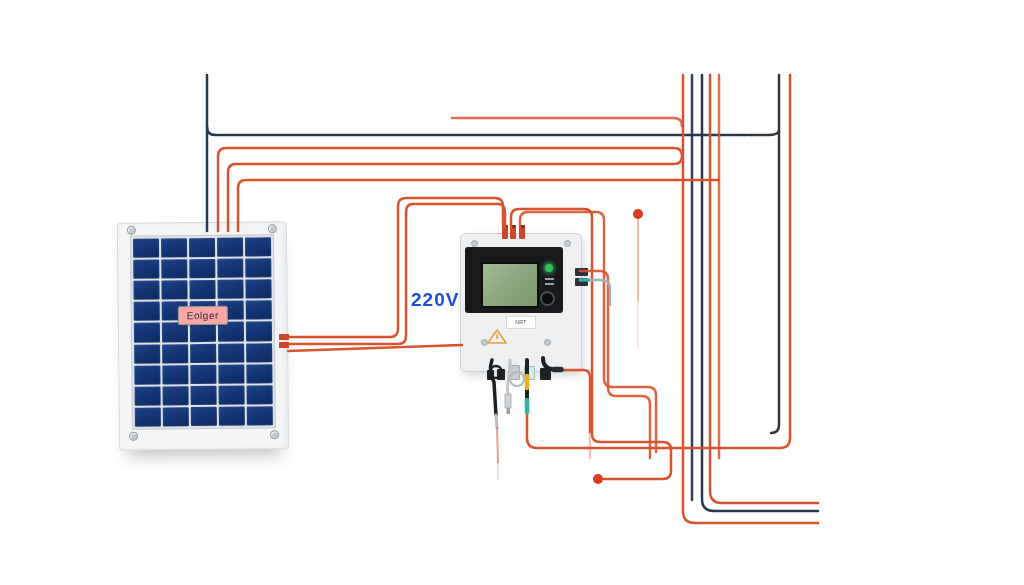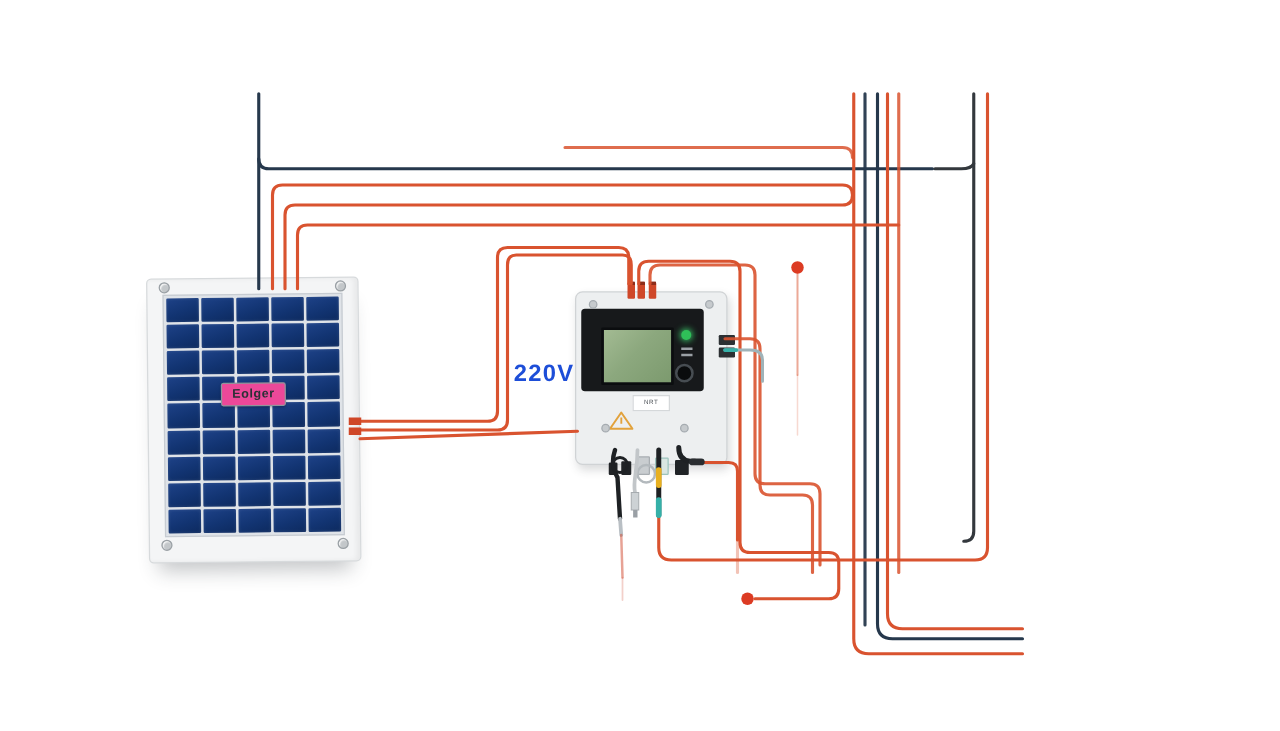--- a/index.html
+++ b/index.html
@@ -7,22 +7,22 @@
          font-family:"Liberation Sans",sans-serif;}
   
   .panel{position:absolute;left:118px;top:222px;width:170px;height:228px;transform:rotate(-.6deg);}
   .panel-frame{position:absolute;inset:0;background:#f4f5f6;border:1px solid #d7dadc;border-radius:4px;
       box-shadow:0 14px 16px -8px rgba(40,45,55,.28),inset -3px 0 4px rgba(0,0,0,.05);}
   .panel-glass{position:absolute;left:13px;top:13px;right:13px;bottom:21px;background:#dfe3e8;
       padding:2px;display:grid;grid-template-columns:repeat(5,1fr);grid-template-rows:repeat(9,1fr);
       gap:2px;border:1px solid #c7ccd2;}
   .cell{background:linear-gradient(160deg,#1e4288 0%,#123472 55%,#0d2a5f 100%);border-radius:1px;
       box-shadow:inset 0 0 3px rgba(255,255,255,.12);}
-  .panel-label{position:absolute;left:50%;top:84px;transform:translateX(-50%);background:#ec4899;
-      border:1.5px solid #8f959b;border-radius:2px;padding:3px 8px;font-size:10px;font-weight:bold;
+  .panel-label{position:absolute;left:50%;top:84px;transform:translateX(-50%);background:#fca5a5;
+      border:1.5px solid #8f959b;border-radius:2px;padding:3px 8px;font-size:10px;font-weight:normal;
       color:#2b3036;letter-spacing:.5px;box-shadow:0 1px 2px rgba(0,0,0,.25);}
   .screw{position:absolute;width:7px;height:7px;border-radius:50%;background:#c3c7ca;
       border:1px solid #9aa0a5;box-shadow:inset 1px 1px 1px rgba(255,255,255,.8);}
   
   .ctrl{position:absolute;left:460px;top:233px;width:120px;height:137px;background:#edeff0;
       border:1px solid #d0d3d5;border-radius:6px;box-shadow:2px 4px 8px rgba(50,55,60,.18);}
   .ctrl-panel{position:absolute;left:4px;top:13px;width:98px;height:66px;background:#17191b;border-radius:3px;}
   .ctrl-screen{position:absolute;left:16px;top:15px;width:54px;height:42px;border:2px solid #0b0d0f;
       background:linear-gradient(135deg,#a3bb93 0%,var(--screen-green) 45%,#7c9a6e 100%);border-radius:1px;}
   .ctrl-led{position:absolute;right:10px;top:17px;width:8px;height:8px;border-radius:50%;

